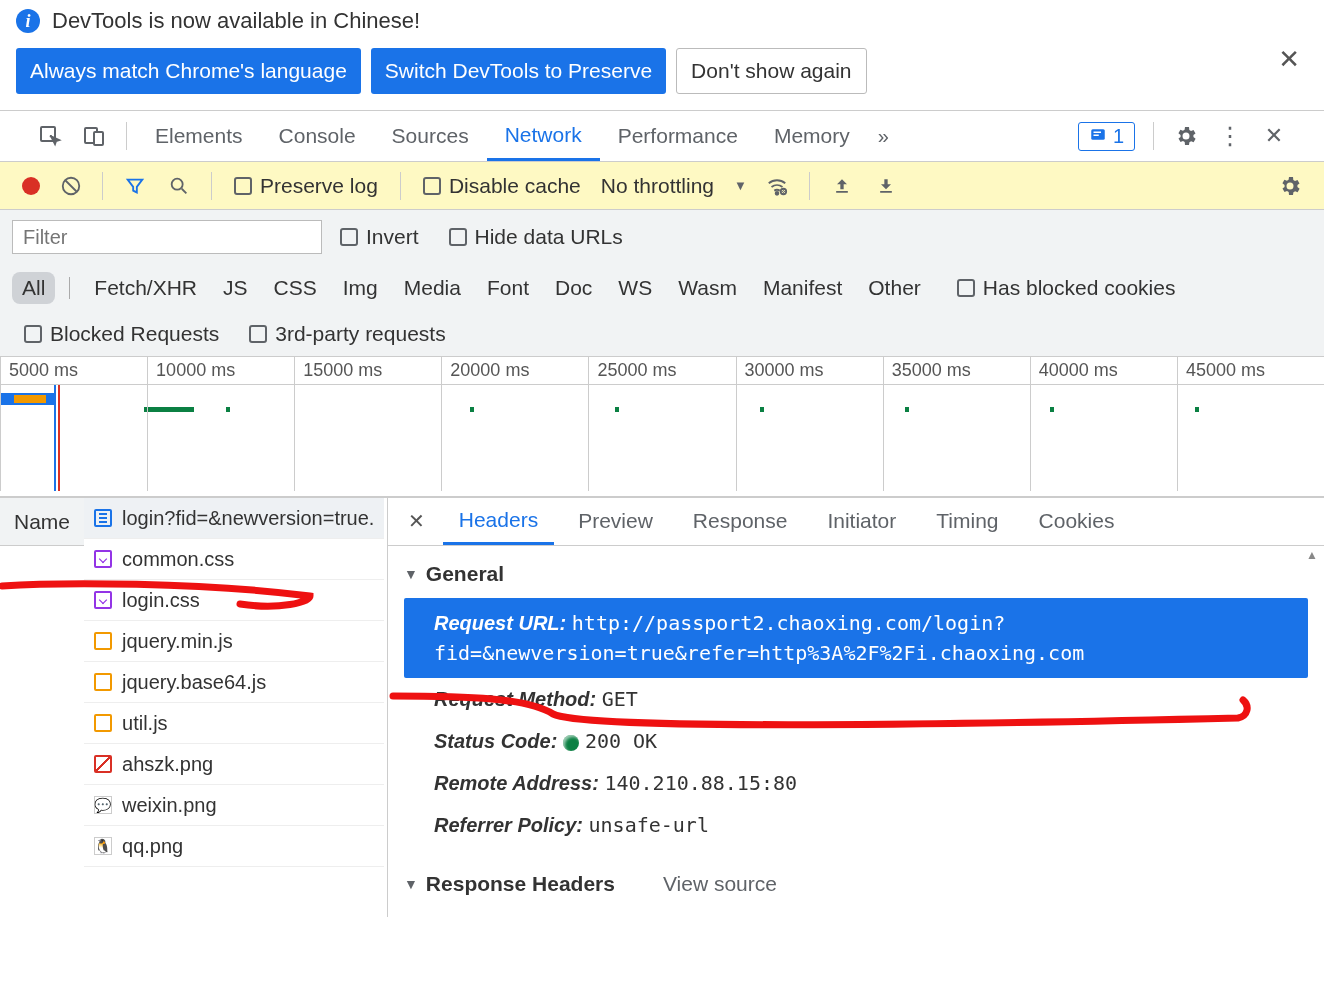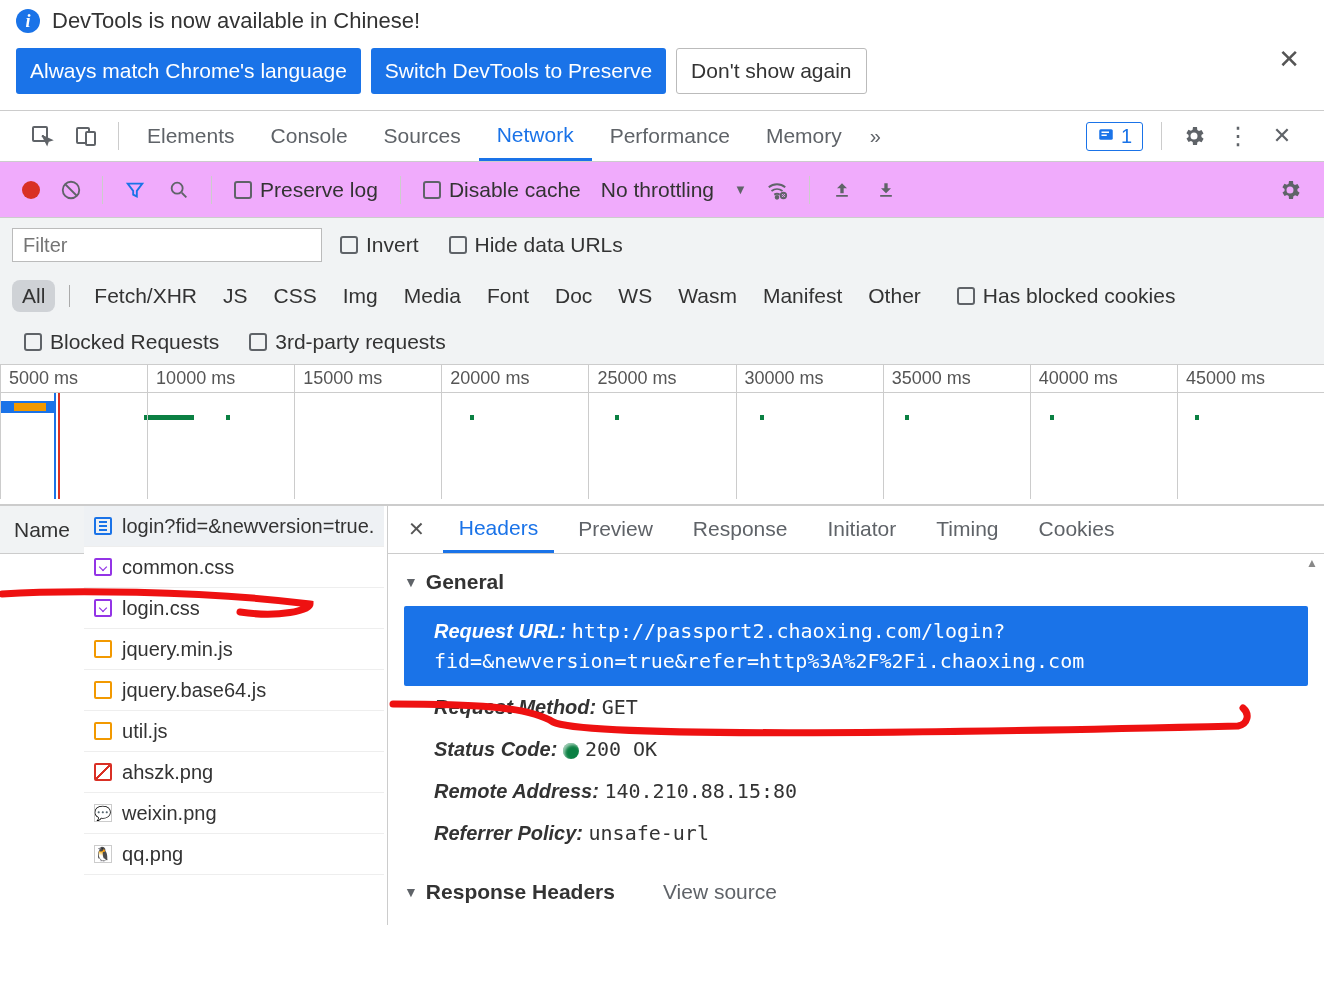--- a/index.html
+++ b/index.html
@@ -8,30 +8,30 @@
 
 .infobar { display: flex; align-items: center; padding: 8px 16px 4px; gap: 12px; }
 .info-icon { width: 24px; height: 24px; border-radius: 50%; background: #1a73e8; color: #fff; display: inline-flex; align-items: center; justify-content: center; font-weight: bold; font-style: italic; font-family: serif; font-size: 18px; flex-shrink: 0; }
 .infobar-text { font-size: 22px; color: #333; }
 .infobar-close { position: absolute; right: 24px; top: 44px; font-size: 26px; color: #555; cursor: pointer; }
 .button-row { display: flex; gap: 10px; padding: 10px 16px 16px; }
 .btn-primary { background: #1a73e8; color: #ffffff; border: none; padding: 10px 14px; font-size: 21px; border-radius: 3px; cursor: pointer; }
 .btn-outline { background: #fff; color: #333; border: 1px solid #bbb; padding: 10px 14px; font-size: 21px; border-radius: 3px; cursor: pointer; }
 
 
-.toolbar { display: flex; align-items: center; border-top: 1px solid #ccc; border-bottom: 1px solid #ccc; height: 52px; padding: 0 20px; }
+.toolbar { display: flex; align-items: center; border-top: 1px solid #ccc; border-bottom: 1px solid #ccc; height: 52px; padding: 0 28px; }
 .tb-icon { width: 28px; height: 28px; margin: 0 8px; color: #5f6368; display: inline-flex; align-items: center; justify-content: center; cursor: pointer; }
 .divider { width: 1px; height: 28px; background: #ccc; margin: 0 10px; }
 .tab { padding: 0 18px; height: 100%; display: flex; align-items: center; font-size: 21px; color: #5f6368; cursor: pointer; }
 .tab.active { color: #1a73e8; border-bottom: 3px solid #1a73e8; }
 .more-chev { font-size: 20px; color: #5f6368; margin: 0 10px; }
 .issues-badge { display: flex; align-items: center; border: 1px solid #1a73e8; border-radius: 3px; padding: 2px 10px; color: #1a73e8; gap: 6px; font-size: 20px; margin: 0 8px; }
 
 
-.net-toolbar { display: flex; align-items: center; height: 56px; padding: 0 12px; background: #f0abfc; border-bottom: 1px solid #ccc; }
+.net-toolbar { display: flex; align-items: center; height: 48px; padding: 0 12px; background: #fef9c3; border-bottom: 1px solid #ccc; }
 .record-dot { width: 18px; height: 18px; border-radius: 50%; background: #d93025; margin: 0 10px; }
 .no-icon { width: 22px; height: 22px; margin: 0 10px; color: #5f6368; }
 .funnel { color: #1a73e8; margin: 0 8px; }
 .search-icon { color: #5f6368; margin: 0 8px; }
 .checkbox-item { display: flex; align-items: center; gap: 8px; margin: 0 12px; font-size: 21px; color: #333; cursor: pointer; }
 .checkbox-box { width: 18px; height: 18px; border: 2px solid #5f6368; border-radius: 3px; }
 .throttle-sel { font-size: 21px; color: #333; margin: 0 8px; display: flex; align-items: center; gap: 20px; }
 .throttle-arrow { font-size: 13px; color: #5f6368; }
 .net-spacer { flex: 1; }
 

